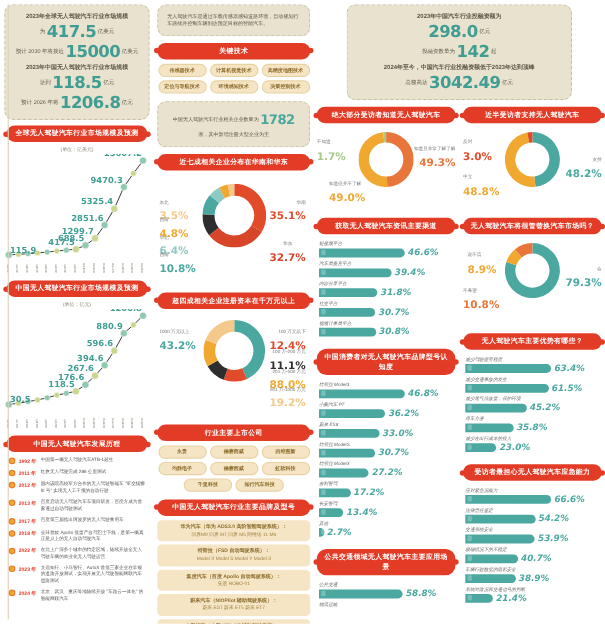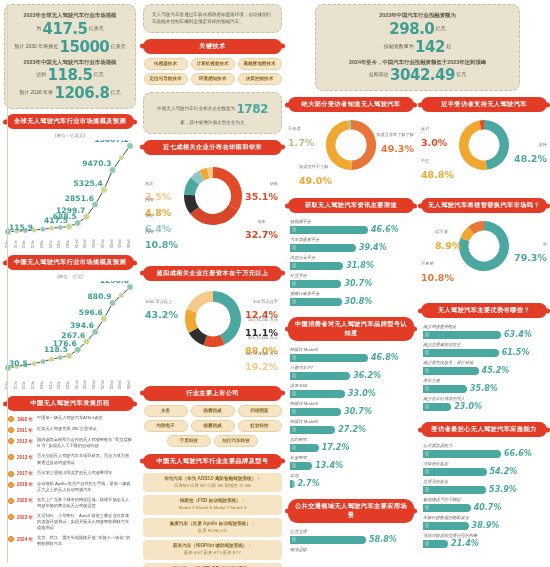--- a/index.html
+++ b/index.html
@@ -568,21 +568,21 @@
       </div>
 
       <div class="half">
         <div class="pill" style="width:126px">无人驾驶汽车将很管替换汽车市场吗？</div>
         <div class="donutwrap" style="height:78px" id="donut-replace">
             <svg class="donut-svg" width="50" height="50" viewBox="0 0 50 50" style="margin-top:8px">
               <path d="M 25.00 0.00 A 25 25 0 1 1 1.27 17.12 L 10.29 20.12 A 15.5 15.5 0 1 0 25.00 9.50 Z" fill="#4aa8a0"></path>
               <path d="M 1.27 17.12 A 25 25 0 0 1 9.17 5.65 L 15.19 13.00 A 15.5 15.5 0 0 0 10.29 20.12 Z" fill="#f0a830"></path>
               <path d="M 9.17 5.65 A 25 25 0 0 1 25.00 0.00 L 25.00 9.50 A 15.5 15.5 0 0 0 15.19 13.00 Z" fill="#e8763a"></path>
             </svg>
-            <div class="dlab" style="left: 17px; top: 8px;"><span class="k">说不清</span><span class="v" style="color:#f0a830">8.9%</span></div>
+            <div class="dlab" style="left: 7px; top: 8px;"><span class="k">说不清</span><span class="v" style="color:#f0a830">8.9%</span></div>
             <div class="dlab" style="left: auto; top: 20px; right: 3px; text-align: right;"><span class="k">会</span><span class="v" style="color:#4aa8a0">79.3%</span></div>
             <div class="dlab" style="left: 3px; top: 40px;"><span class="k">不希望</span><span class="v" style="color:#e8763a">10.8%</span></div>
           </div>
 
         <div class="pill" style="width:126px;margin-top:4px">无人驾驶汽车主要优势有哪些？</div>
         <div class="bars" id="bars-advantage">
             <div class="barrow">
               <div class="barlabel">减少驾驶疲劳程度</div>
               <div class="bartrack">
                 <div class="bar" style="width:78.0px"></div>

